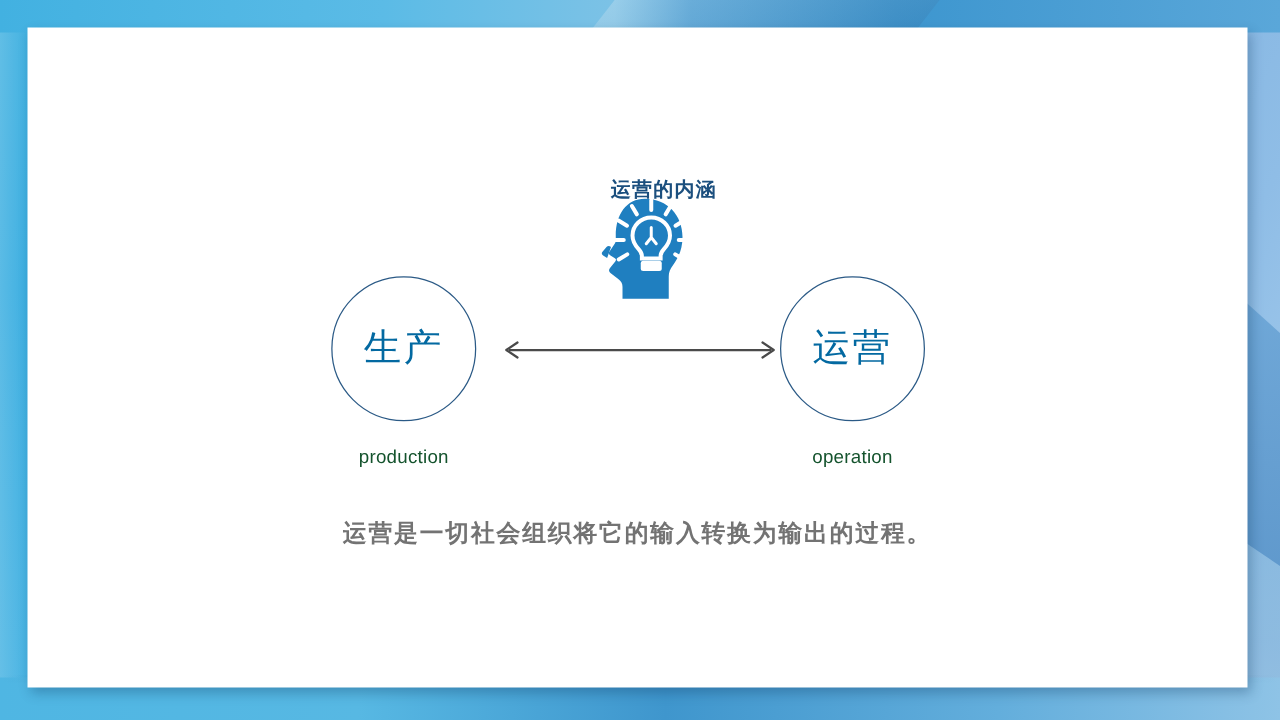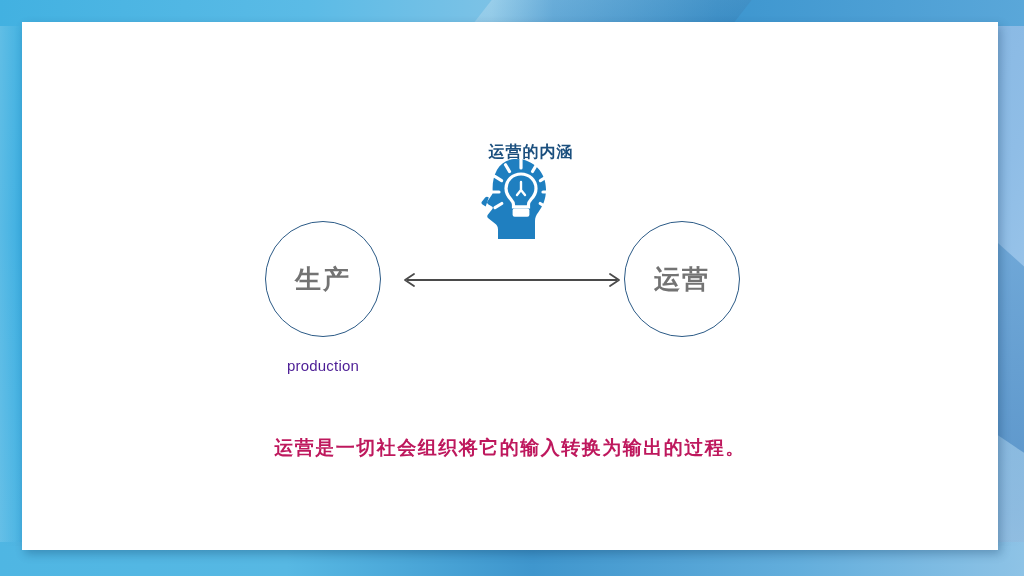--- a/index.html
+++ b/index.html
@@ -171,34 +171,34 @@
     border: 1.6px solid #2b5a86;
     display: flex;
     align-items: center;
     justify-content: center;
     box-sizing: border-box;
     background: #ffffff;
   }
   .circle-left  { left: 243px; }
   .circle-right { left: 602px; align-items: center; }
   .circle-text {
-    font-size: 26px;
-    font-weight: 700;
-    color: #737373;
+    font-size: 30px;
+    font-weight: 400;
+    color: #0369a1;
     letter-spacing: 2px;
     line-height: 1;
   }
 
   .caption-en {
     position: absolute;
     top: 166px;
     width: 160px;
     text-align: center;
     font-size: 15px;
-    color: #4c1d95;
+    color: #14532d;
     letter-spacing: .2px;
   }
   .caption-left  { left: 221px; }
   .caption-right { left: 580px; }
 
   .arrow {
     position: absolute;
     left: 375px;
     top: 80px;
     width: 230px;
@@ -214,23 +214,22 @@
   }
 
   .footnote {
     position: absolute;
     left: 0;
     top: 392px;
     width: 976px;
     text-align: center;
     font-size: 19px;
     font-weight: 700;
-    color: #be185d;
+    color: #737373;
     letter-spacing: 1.5px;
-    margin-top: 21px;
   }
 </style>
 </head>
 <body>
 
 <div class="slide">
 
   <div class="bg-base"></div>
   <div class="bg-diag-right"></div>
   <div class="bg-diag-right2"></div>
@@ -276,20 +275,21 @@
             <line x1="74.2" y1="50.5" x2="81" y2="54.6"></line>
           </g>
           <path d="M55 21c-8.3 0-15 6.4-15 14.4 0 4.6 2.3 8.1 4.9 10.9 1.8 2 2.6 3.3 2.6 5.4v2.1h15v-2.1c0-2.1.8-3.4 2.6-5.4 2.6-2.8 4.9-6.3 4.9-10.9C70 27.4 63.3 21 55 21z" fill="none" stroke="#ffffff" stroke-width="3.2"></path>
           <rect x="46.6" y="55.5" width="16.8" height="8.2" rx="2" fill="#ffffff"></rect>
           <path d="M55 29v8M55 37l-4 5M55 37l4 5" fill="none" stroke="#ffffff" stroke-width="2.4" stroke-linecap="round" stroke-linejoin="round"></path>
         </svg>
 
         <div class="circle circle-right">
           <span class="circle-text">运营</span>
         </div>
+        <div class="caption-en caption-right">operation</div>
 
       </div>
     </div>
 
     <div class="footnote">运营是一切社会组织将它的输入转换为输出的过程。</div>
 
   </div>
 </div>
 
 </body></html>

